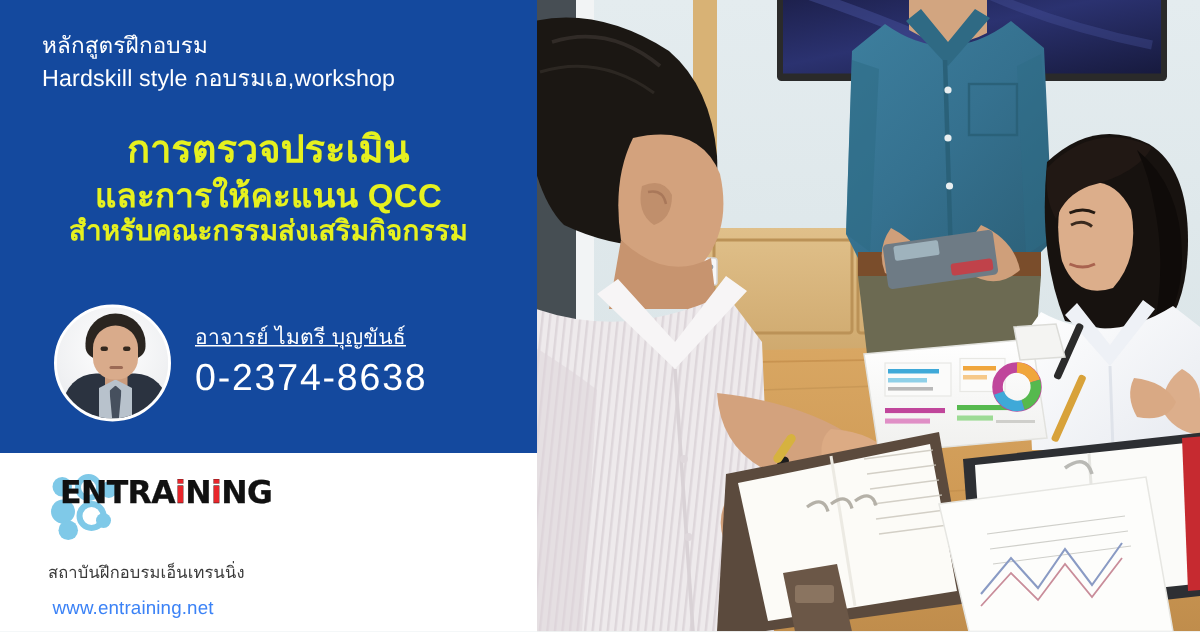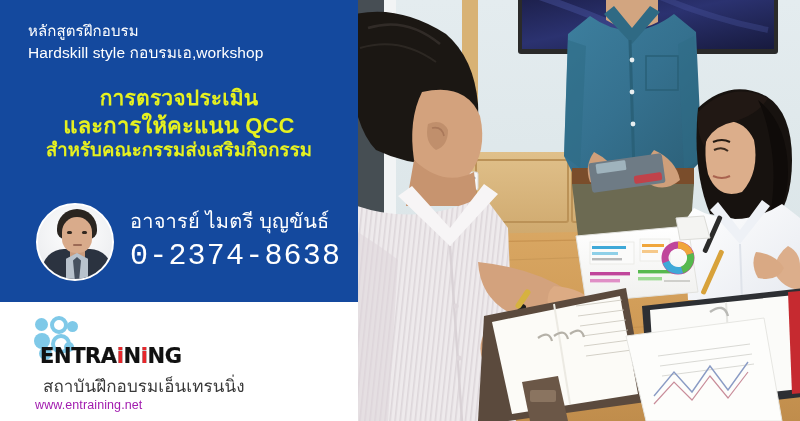--- a/index.html
+++ b/index.html
@@ -40,21 +40,21 @@
 
   .headline {
     position:absolute;
     left:0; top:86px;
     width:358px;
     text-align:center;
     color:#E6F11F;
     font-weight:bold;
     line-height:1.18;
   }
-  .headline .h1 { display:block; font-size:21px; letter-spacing:.2px; }
+  .headline .h1 { display:block; font-size:25px; letter-spacing:.2px; }
   .headline .h2 { display:block; font-size:22px; letter-spacing:.2px; margin-top:2px;}
   .headline .h3 { display:block; font-size:18.5px; letter-spacing:.1px; margin-top:0;}
 
   
   .instructor {
     position:absolute;
     left:36px; top:203px;
     display:flex; align-items:center;
   }
   .avatar {
@@ -116,32 +116,32 @@
     position:absolute; left:35px; bottom:0;
     width:8px; height:22px;
     background:#46505e;
     clip-path:polygon(50% 0,100% 16%,78% 100%,22% 100%,0 16%);
   }
   .instructor-text {
     margin-left:16px;
     color:#ffffff;
   }
   .instructor-name {
-    font-size:20px;
+    font-size:14px;
     line-height:1.3;
     letter-spacing:.2px;
     white-space:nowrap;
+    text-decoration:underline;
   }
   .instructor-phone {
-    font-size:30px;
+    font-size:25px;
     line-height:1.25;
     letter-spacing:1.2px;
     margin-top:4px;
     white-space:nowrap;
-    font-family:Liberation Mono, monospace;
   }
 
   
   .footer {
     position:absolute;
     left:0; top:302px;
     width:358px; height:119px;
     background:#ffffff;
     z-index:5;
   }
@@ -159,42 +159,42 @@
   }
   .logo .d1 { left:1px;  top:2px;  width:13px; height:13px; }
   .logo .d2 { left:16px; top:0px;  width:18px; height:18px; border-width:4px; }
   .logo .d3 { left:33px; top:5px;  width:11px; height:11px; }
   .logo .d4 { left:0px;  top:17px; width:16px; height:16px; }
   .logo .d5 { left:17px; top:18px; width:20px; height:20px; border-width:4px; }
   .logo .d6 { left:5px;  top:31px; width:13px; height:13px; }
   .logo .d7 { left:30px; top:26px; width:10px; height:10px; }
   .logo .wordmark {
     position:absolute;
-    left:6px; top:28px;
+    left:6px; top:0;
     font-size:21px;
     font-weight:bold;
     letter-spacing:-0.4px;
     font-family:"DejaVu Sans", sans-serif;
     color:#111111;
     -webkit-text-stroke:0.2px #111;
   }
   .logo .wordmark .accent { color:#E8262B; }
   .org-name {
     position:absolute;
-    left:43px; top:70px;
-    font-size:17px;
+    left:32px; top:70px;
+    font-size:11px;
     color:#3a3a3a;
     letter-spacing:.1px;
     white-space:nowrap;
   }
   .site-url {
     position:absolute;
     left:35px; top:96px;
     font-size:12.5px;
-    color:#a21caf;
+    color:#3b82f6;
     letter-spacing:.1px;
     white-space:nowrap;
   }
 
   
   .photo {
     position:absolute;
     left:358px; top:0;
     width:442px; height:421px;
     overflow:hidden;

